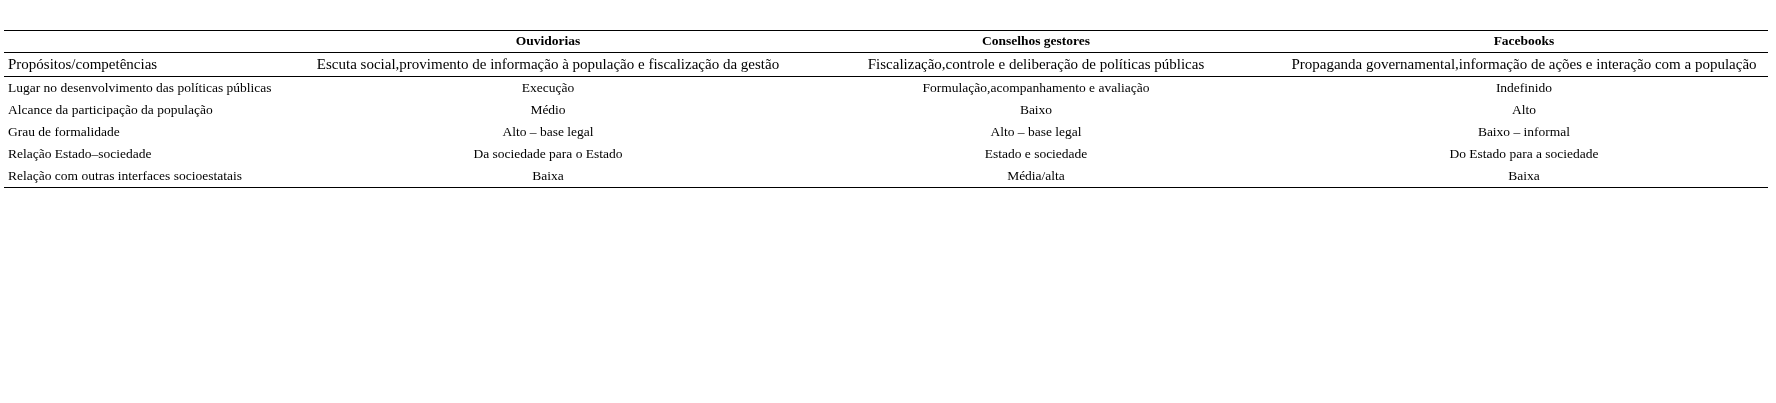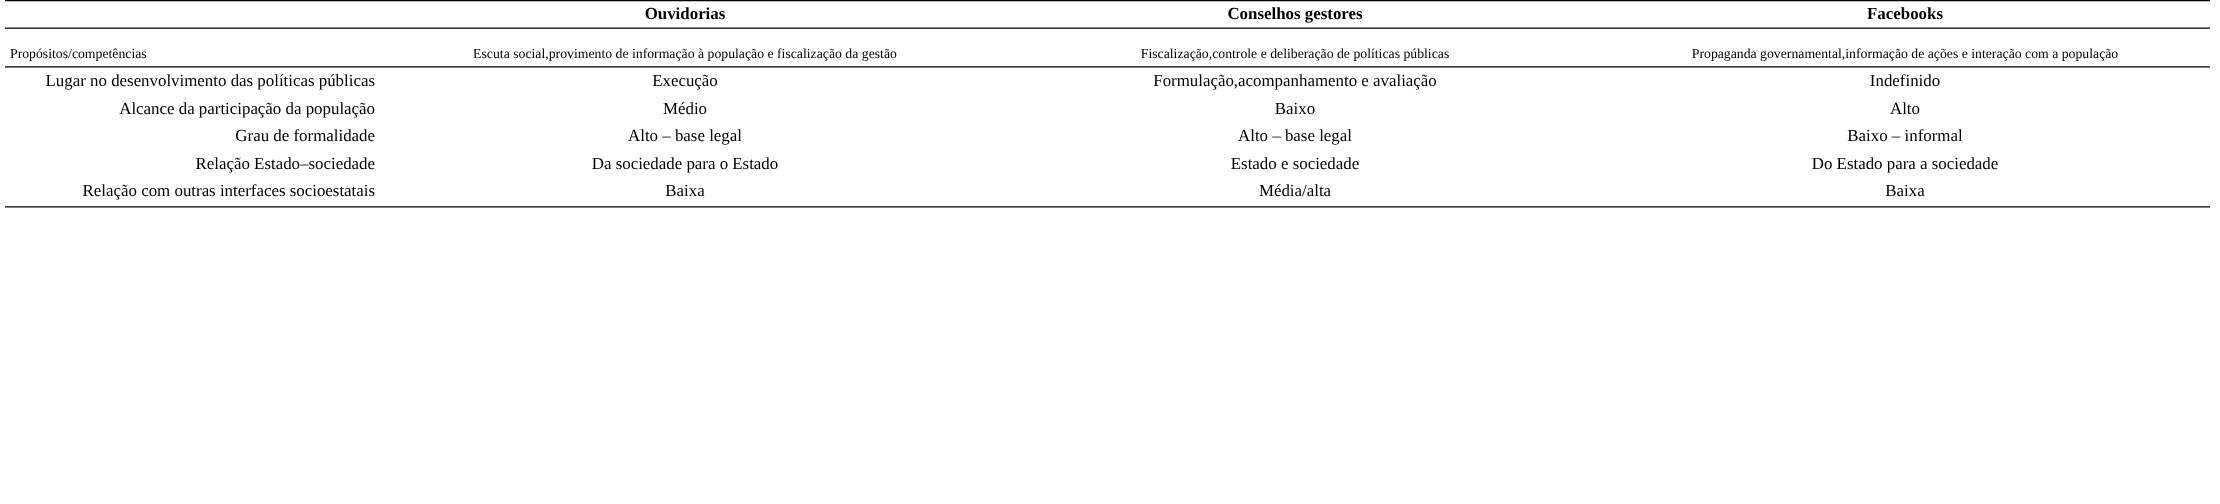--- a/index.html
+++ b/index.html
@@ -11,20 +11,21 @@
     width: 1776px;
     height: 403px;
     font-family: "Liberation Serif", serif;
     color: #000000;
     overflow: hidden;
   }
   .table-wrap {
     padding: 0 8px 0 4px;
     box-sizing: border-box;
     width: 1776px;
+    margin-top: 30px;
   }
   table.comparison {
     border-collapse: collapse;
     width: 1764px;
     table-layout: fixed;
     font-size: 13.5px;
   }
   table.comparison col.col-label { width: 300px; }
   table.comparison col.col-data { width: 488px; }
   thead th {
@@ -35,23 +36,23 @@
     vertical-align: bottom;
     line-height: 1.15;
   }
   thead th.head-label {
     text-align: left;
   }
   thead tr.head-row {
     border-top: 1.4px solid #000;
   }
   thead tr.subhead-row td {
-    font-size: 11px;
+    font-size: 15px;
     text-align: center;
-    padding: 14px 4px 3px 4px;
+    padding: 2px 4px 3px 4px;
     vertical-align: top;
     line-height: 1.2;
     white-space: nowrap;
   }
   thead tr.subhead-row td.cell-label {
     text-align: left;
     white-space: normal;
   }
   thead tr.subhead-row {
     border-top: 0.9px solid #000;
@@ -60,21 +61,21 @@
     border-top: 1.4px solid #000;
   }
   tbody td {
     font-size: 13.5px;
     text-align: center;
     padding: 3px 4px 3px 4px;
     vertical-align: top;
     line-height: 1.2;
   }
   tbody td.cell-label {
-    text-align: right;
+    text-align: left;
   }
   tbody tr:last-child {
     border-bottom: 1.4px solid #000;
   }
 </style>
 </head>
 <body>
 
 <div class="table-wrap">
   <table class="comparison">

